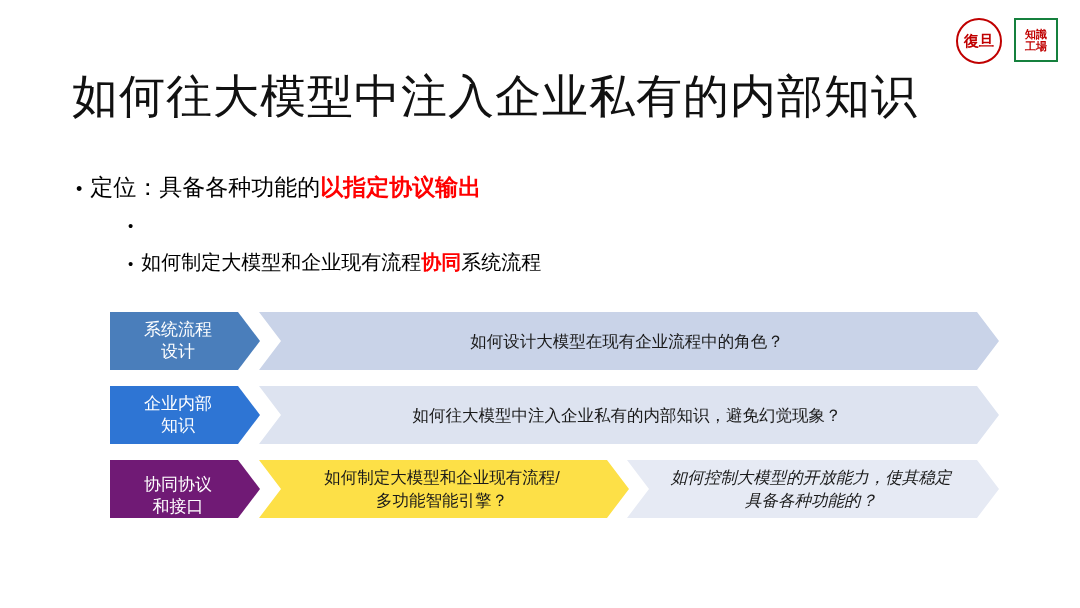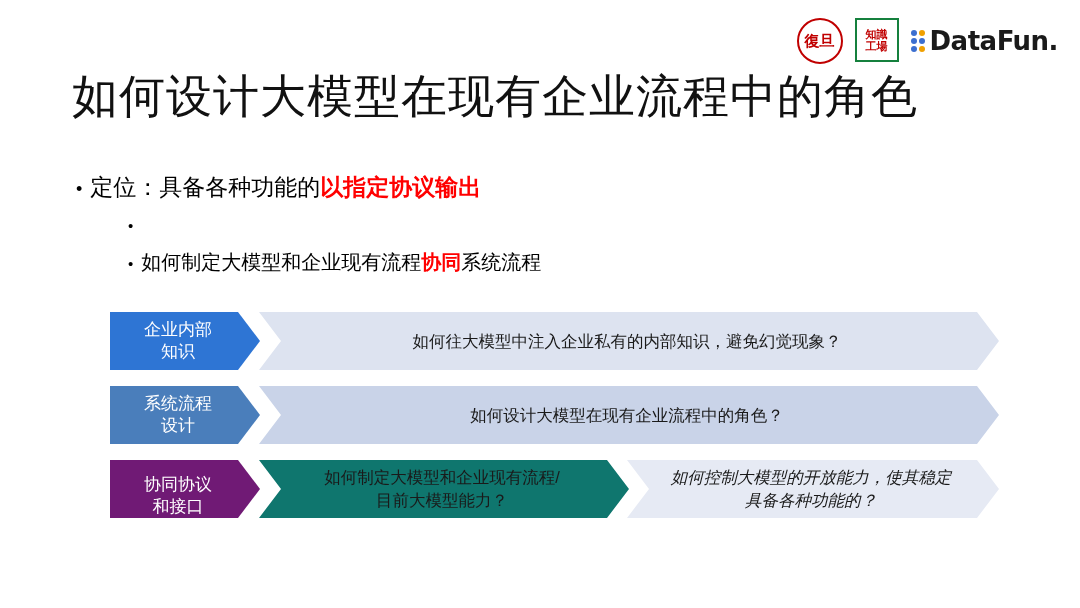--- a/index.html
+++ b/index.html
@@ -180,34 +180,23 @@
 <body>
 
 <div class="logo-row">
   <div class="logo-seal">
     <span class="seal-inner">復旦</span>
   </div>
   <div class="logo-box">
     <span>知識</span>
     <span>工場</span>
   </div>
-  <div class="logo-datafun">
-    <span class="df-dots">
-      <i></i>
-        <i class="alt"></i>
-        <i></i>
-        <i></i>
-        <i></i>
-        <i class="alt"></i>
-    </span>
-    <span class="df-text">DataFun.</span>
-  </div>
 </div>
 
-<div class="slide-title">如何设计大模型在现有企业流程中的角色</div>
+<div class="slide-title">如何往大模型中注入企业私有的内部知识</div>
 
 <div class="bullets">
   <div class="bullet-l1">
     <span class="dot">•</span>
     <span>
       <span>定位：具备各种功能的</span><span class="hl">以指定协议输出</span>
     </span>
   </div>
 
   <div class="bullet-l2">
@@ -218,54 +207,54 @@
     <span class="dot">•</span>
     <span>
       <span>如何制定大模型和企业现有流程</span><span class="hl">协同</span><span>系统流程</span>
     </span>
   </div>
 </div>
 
 <div class="rows">
 
   <div class="row">
+    <div class="chev chev-label" style="background:#4a7ebb;">
+      <span>
+        <span>系统流程</span><br>
+        <span>设计</span>
+      </span>
+    </div>
+    <div class="chev chev-body" style="background:#c9d3e8; width:740px;">
+      <span>如何设计大模型在现有企业流程中的角色？</span>
+    </div>
+  </div>
+
+  <div class="row">
     <div class="chev chev-label" style="background:#2e75d4;">
       <span>
         <span>企业内部</span><br>
         <span>知识</span>
       </span>
     </div>
     <div class="chev chev-body" style="background:#dde3f0; width:740px;">
       <span>如何往大模型中注入企业私有的内部知识，避免幻觉现象？</span>
     </div>
   </div>
 
   <div class="row">
-    <div class="chev chev-label" style="background:#4a7ebb;">
-      <span>
-        <span>系统流程</span><br>
-        <span>设计</span>
-      </span>
-    </div>
-    <div class="chev chev-body" style="background:#c9d3e8; width:740px;">
-      <span>如何设计大模型在现有企业流程中的角色？</span>
-    </div>
-  </div>
-
-  <div class="row">
     <div class="chev chev-label" style="background:#701a75;align-items:flex-end;">
       <span>
         <span>协同协议</span><br>
         <span>和接口</span>
       </span>
     </div>
-    <div class="chev chev-body split-left" style="background:#0f766e; width:370px;">
+    <div class="chev chev-body split-left" style="background:#fde047; width:370px;">
       <span>
         <span>如何制定大模型和企业现有流程/</span><br>
-        <span>目前大模型能力？</span>
+        <span>多功能智能引擎？</span>
       </span>
     </div>
     <div class="chev chev-body split-right" style="background:#e6eaf4; width:372px;">
       <span>
         <span>如何控制大模型的开放能力，使其稳定</span><br>
         <span>具备各种功能的？</span>
       </span>
     </div>
   </div>
 

